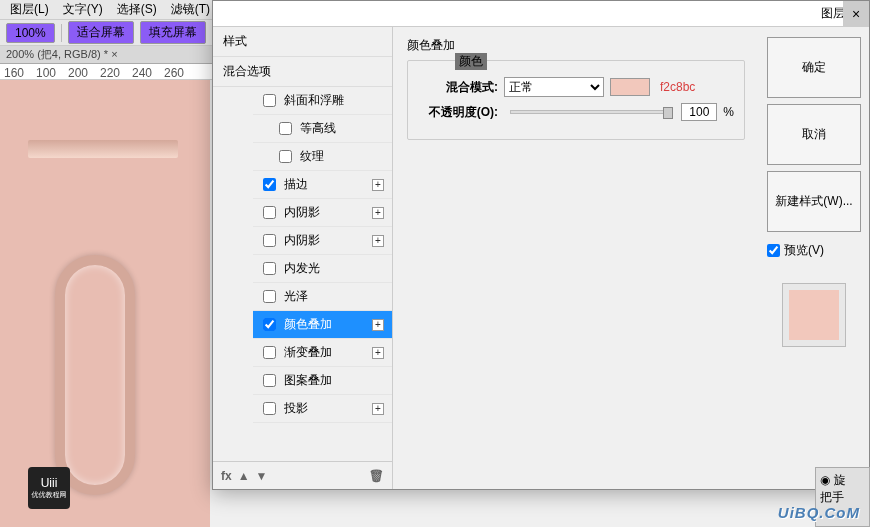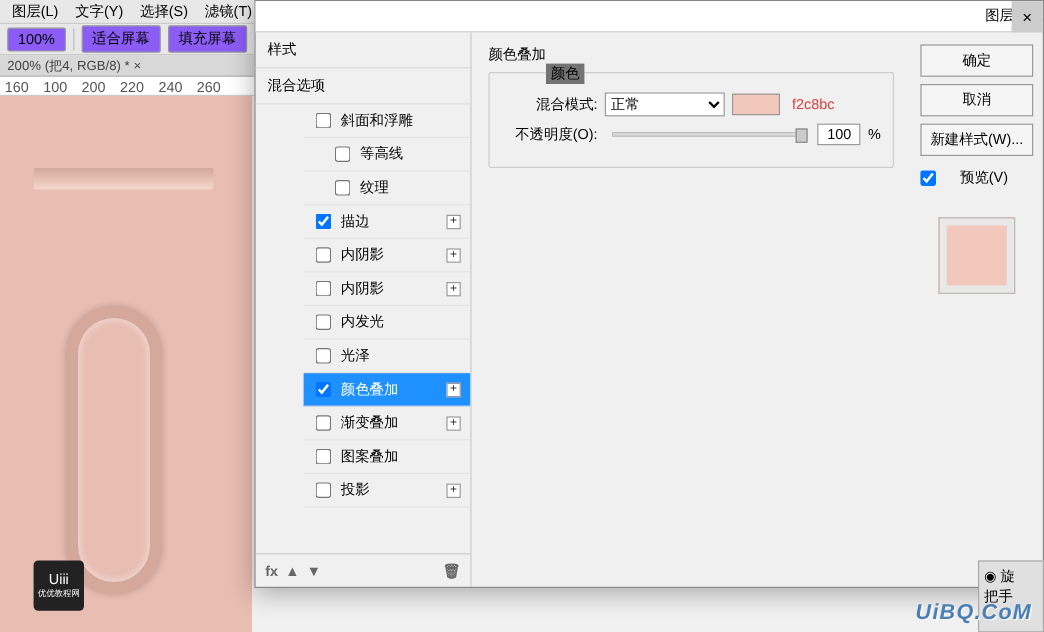--- a/index.html
+++ b/index.html
@@ -35,36 +35,36 @@
 .style-row input[type=checkbox] { margin-right: 8px; }
 .style-row.selected { background: #1e90ff; color: #fff; }
 .style-row .plus { position: absolute; right: 8px; border: 1px solid #999; width: 12px; height: 12px; font-size: 10px; line-height: 10px; text-align: center; background: #fff; color: #333; }
 .styles-foot { height: 28px; border-top: 1px solid #ccc; display: flex; align-items: center; padding: 0 8px; gap: 6px; color: #666; font-weight: bold; }
 .styles-foot .spacer { flex: 1; }
 
 .settings-col { flex: 1; padding: 10px 14px; position: relative; }
 .group { border: 1px solid #ccc; border-radius: 2px; padding: 10px 10px 12px; margin-bottom: 8px; position: relative; }
 .group-title { position: absolute; top: -8px; left: 8px; background: #737373; padding: 0 4px; margin-left: 39px; }
 .row { display: flex; align-items: center; margin: 6px 0; gap: 6px; }
-.row label { width: 80px; text-align: right; }
+.row label { width: 80px; text-align: right; font-weight: bold; }
 select { border: 1px solid #999; background: #fff; padding: 1px 0; width: 100px; }
 .swatch { width: 40px; height: 18px; border: 1px solid #999; }
 .hex { color: #d94040; margin-left: 4px; }
 input.num { width: 36px; border: 1px solid #999; text-align: center; padding: 1px; }
 .slider { flex: 1; height: 4px; background: #ddd; border: 1px solid #bbb; position: relative; margin: 0 6px; }
 .slider .thumb { position: absolute; right: -5px; top: -4px; width: 10px; height: 12px; background: #ccc; border: 1px solid #888; }
 .dlg-btns { display: flex; gap: 14px; margin-top: 10px; justify-content: center; }
 .dlg-btns button { border: 1px solid #999; background: #f5f5f5; padding: 3px 14px; }
 
 .right-col { width: 110px; padding: 10px 8px; display: flex; flex-direction: column; gap: 6px; }
-.right-col button { border: 1px solid #999; background: #f5f5f5; padding: 4px 6px; }
-.preview-ck { display: flex; align-items: center; gap: 20px; margin: 4px 0 8px; }
+.right-col button { border: 1px solid #999; background: #f5f5f5; padding: 21px 6px; }
+.preview-ck { display: flex; align-items: center; gap: 4px; margin: 4px 0 8px; }
 .preview-box { width: 64px; height: 64px; border: 1px solid #bbb; background: #f2c8bc; align-self: center; margin-top: 10px; box-shadow: inset 0 0 0 6px #e8e8e8; }
 
-.watermark { position: absolute; right: 10px; bottom: 6px; font-size: 18px; color: #4a7fb5; font-style: italic; font-weight: bold; letter-spacing: 1px; text-shadow: 1px 1px 0 #fff; }
+.watermark { position: absolute; right: 10px; bottom: 6px; font-size: 15px; color: #4a7fb5; font-style: italic; font-weight: bold; letter-spacing: 1px; text-shadow: 1px 1px 0 #fff; }
 .bottom-panel { position: absolute; right: 0; bottom: 0; width: 55px; height: 60px; background: #e0e0e0; border: 1px solid #aaa; font-size: 10px; padding: 4px; }
 </style>
 </head>
 <body>
 
 <div class="menubar">
   <span>图层(L)</span>
   <span>文字(Y)</span>
   <span>选择(S)</span>
   <span>滤镜(T)</span>

